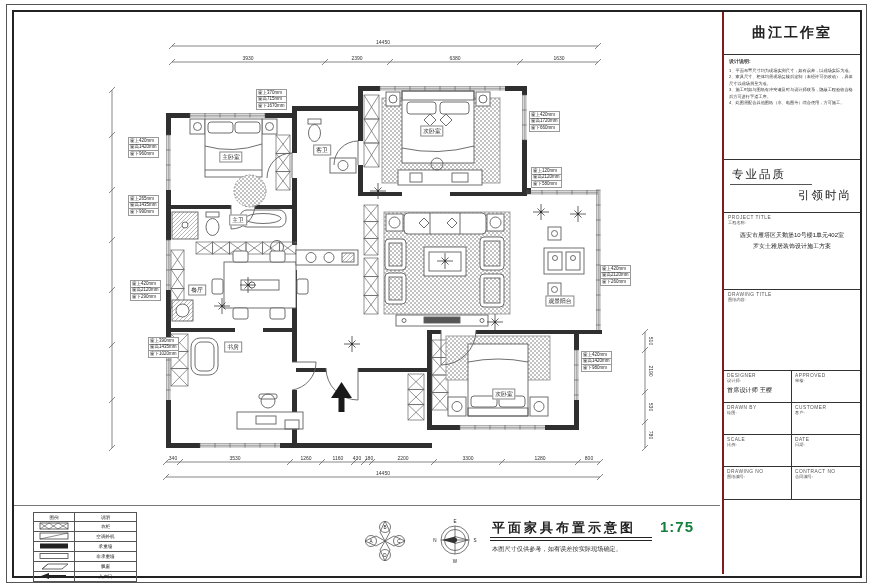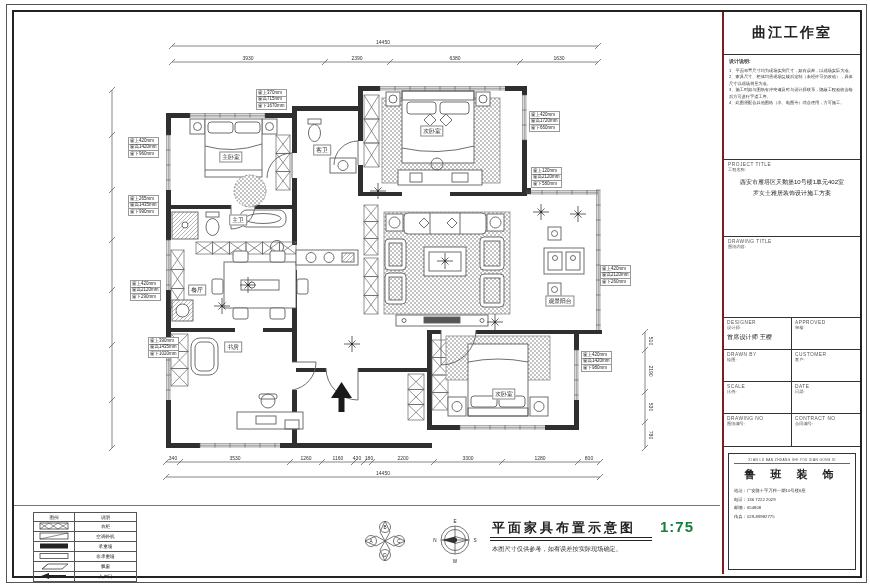--- a/index.html
+++ b/index.html
@@ -762,20 +762,24 @@
     <div class="tb-studio">曲江工作室</div>
     <div class="tb-notes">
       <div class="nt">设计说明:</div>
       <div id="tb-notes-list">
           <div>1、平面布置尺寸均为现场实测尺寸，如有误差，以现场实际为准。</div>
           <div>2、家具尺寸、柜体均需现场复核后定制（未经许可勿改动），具体尺寸以现场测量为准。</div>
           <div>3、施工时如与图纸有冲突请及时与设计师联系，隐蔽工程验收合格后方可进行下道工序。</div>
           <div>4、此图需配合其他图纸（水、电图等）综合使用，方可施工。</div>
         </div>
     </div>
+    <div class="tb-quality">
+      <div class="q1">专业品质</div>
+      <div class="q2">引领时尚</div>
+    </div>
     <div class="tb-project">
       <div class="en">PROJECT TITLE</div>
       <div class="cn">工程名称:</div>
       <div class="pname">
         <div>西安市雁塔区天鹅堡10号楼1单元402室</div>
         <div>罗女士雅居装饰设计施工方案</div>
       </div>
     </div>
     <div class="tb-drawing">
       <div class="en">DRAWING TITLE</div>
@@ -809,22 +813,14 @@
       </div>
       <div class="cell">
         <div class="en">DRAWING NO</div>
         <div class="cn">图纸编号:</div>
       </div>
       <div class="cell">
         <div class="en">CONTRACT NO</div>
         <div class="cn">合同编号:</div>
       </div>
     </div>
-    <div class="tb-company" style="border-bottom:none;">
-      <div class="c-en">XI AN LU BAN ZHUANG SHI YOU XIAN GONG SI</div>
-      <div class="c-name">鲁 班 装 饰</div>
-      <div class="c-line">地址：广安路十字万科一期10号楼6层</div>
-      <div class="c-line">电话：136 7222 2029</div>
-      <div class="c-line">邮编：654808</div>
-      <div class="c-line">传真：029-89982775</div>
-    </div>
   </div>
 </div>
 
 </body></html>

